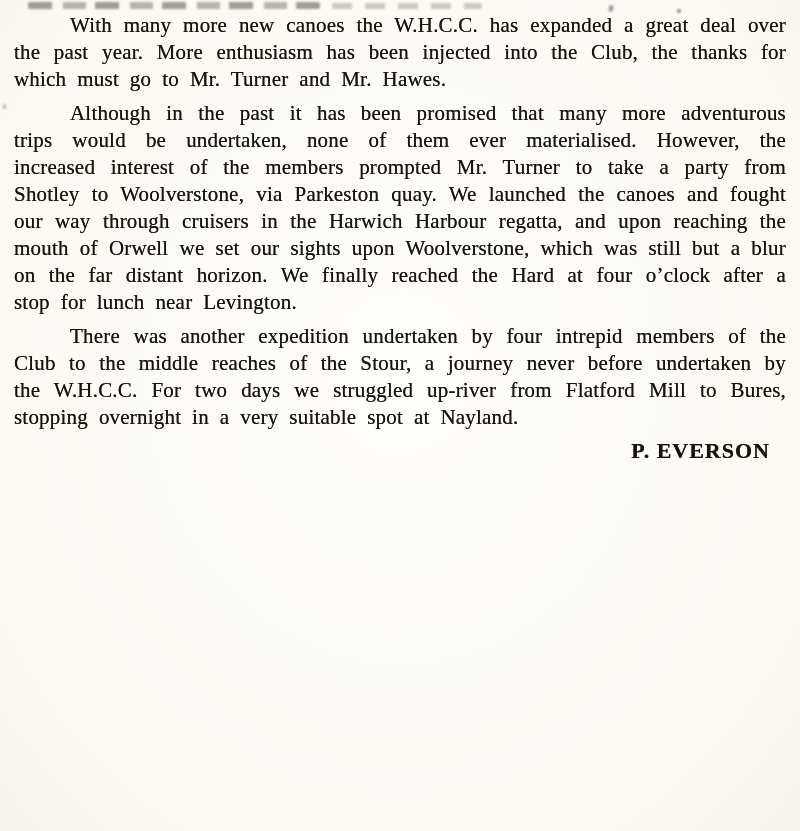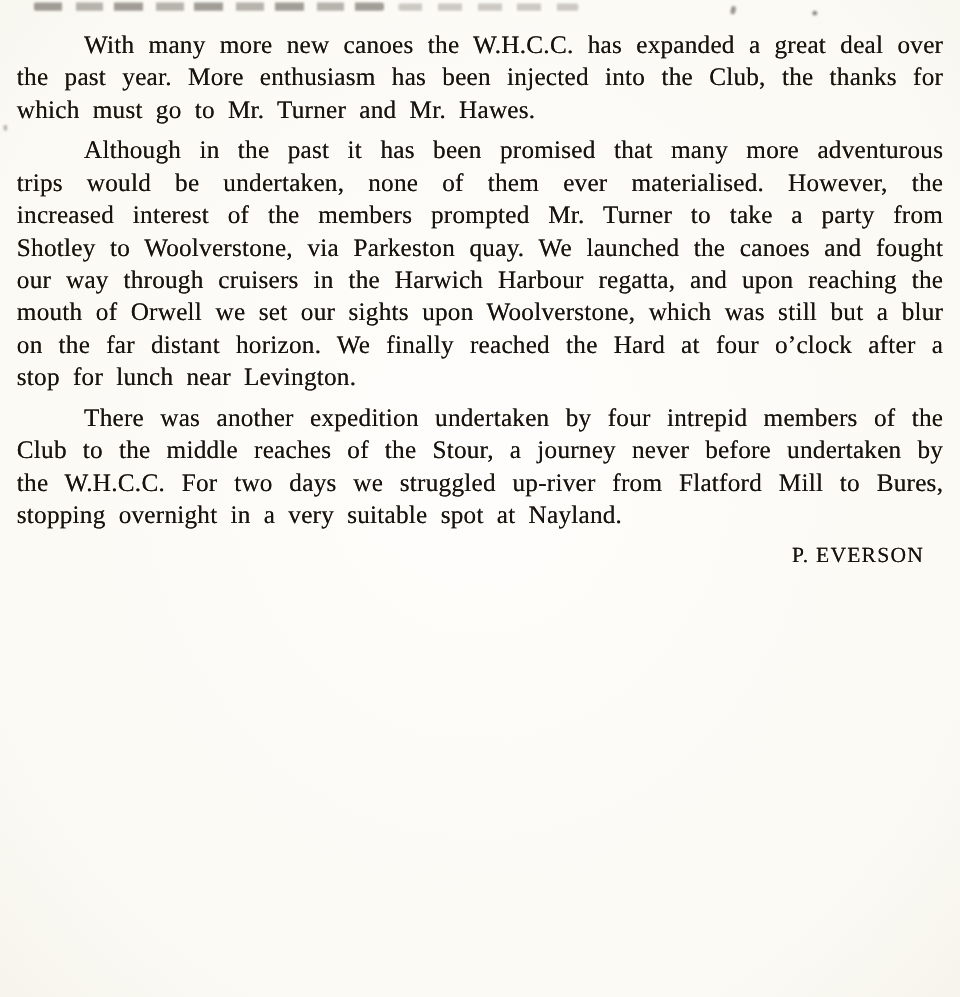--- a/index.html
+++ b/index.html
@@ -30,28 +30,28 @@
     font-size: 21px;
     line-height: 27px;
     text-align: justify;
     text-indent: 56px;
     word-spacing: 5.5px;
     letter-spacing: 0.2px;
     color: #18140d;
     text-shadow: 0 0 0.5px rgba(24,20,13,0.85);
   }
   .body-text p:first-child {
-    margin-top: 12px;
+    margin-top: 0;
   }
   .signature {
     margin-top: 6px;
     padding-right: 16px;
     text-align: right;
-    font-weight: normal;
-    font-size: 18px;
+    font-weight: bold;
+    font-size: 22px;
     line-height: 27px;
     letter-spacing: 1px;
     color: #18140d;
     text-shadow: 0 0 0.5px rgba(24,20,13,0.85);
   }
   
   .smudge {
     position: absolute;
     filter: blur(1.1px);
     pointer-events: none;

